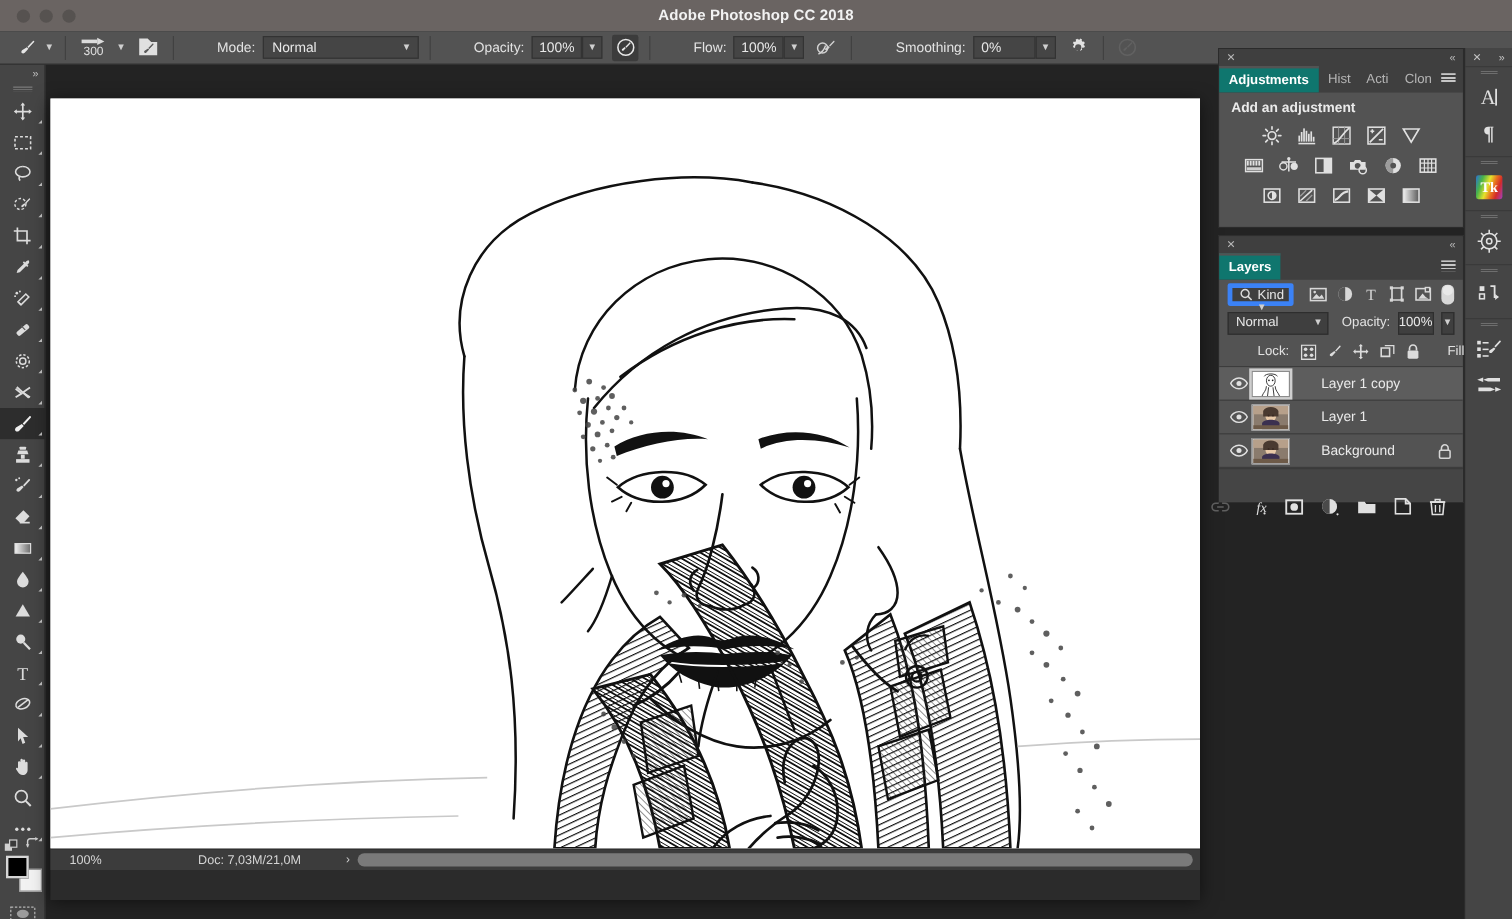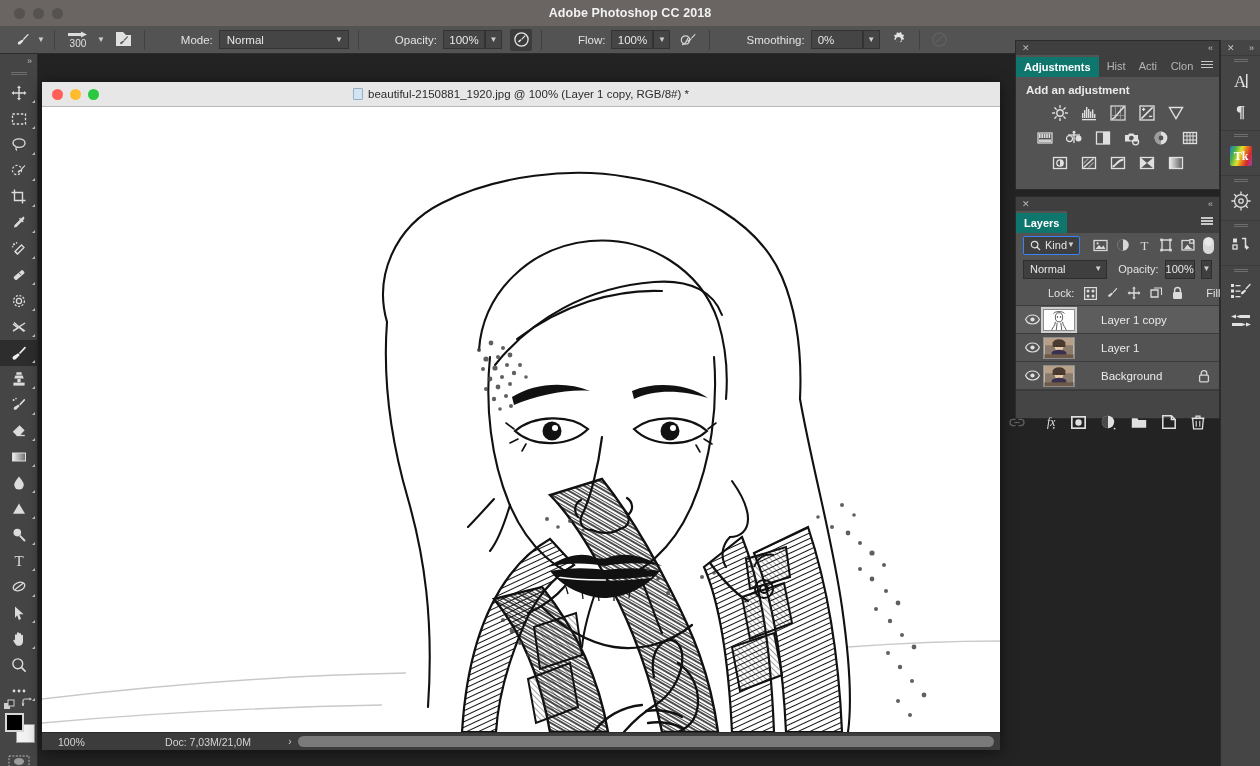--- a/index.html
+++ b/index.html
@@ -205,24 +205,25 @@
     width: 20px; height: 18px; display: flex; align-items: center; justify-content: center;
   }
 
   
   .layers-panel { margin-top: 6px; }
   .lp-row {
     display: flex; align-items: center;
     height: 24px; padding: 0 7px; gap: 6px;
   }
   .kind-select {
-    background: #3f3f3f; border: 1px solid #3b82f6; border-radius: 2px;
+    background: #3f3f3f; border: 4px solid #3b82f6; border-radius: 2px;
     height: 19px; width: 88px; display: flex; align-items: center;
     padding: 0 4px 0 6px; color: #e4e4e4; font-size: 11px;
     justify-content: space-between;
+    flex-direction: column;
   }
   .kind-left { display: flex; align-items: center; gap: 4px; }
   .filter-icons { display: flex; align-items: center; gap: 8px; margin-left: 7px; }
   .blend-select {
     background: #3f3f3f; border: 1px solid #2e2e2e;
     height: 19px; width: 113px; display: flex; align-items: center;
     padding: 0 4px 0 6px; color: #e8e8e8; font-size: 11px;
     justify-content: space-between;
   }
   .opacity-label { font-size: 11px; color: #e2e2e2; margin-left: 5px; }
@@ -596,31 +597,20 @@
     </div>
     <div class="qmask">
       <svg width="22" height="13" viewBox="0 0 22 13">
           <rect x="1" y="1" width="20" height="11" fill="none" stroke="#b6b6b6" stroke-width="1" stroke-dasharray="2 1.4"></rect>
           <ellipse cx="11" cy="6.5" rx="5" ry="3.4" fill="#9c9c9c"></ellipse>
         </svg>
     </div>
   </div>
 
   <div class="doc-window">
-    <div class="doc-titlebar">
-      <div class="doc-traffic">
-        <div class="d red"></div>
-        <div class="d yel"></div>
-        <div class="d grn"></div>
-      </div>
-      <div class="doc-title">
-        <span class="doc-file-icon"></span>
-        <span>beautiful-2150881_1920.jpg @ 100% (Layer 1 copy, RGB/8#) *</span>
-      </div>
-    </div>
 
     <div class="canvas-wrap">
       <svg class="canvas-art" viewBox="0 0 958 625" preserveAspectRatio="xMidYMid slice">
         <defs>
           <pattern id="knit" width="6" height="6" patternUnits="userSpaceOnUse" patternTransform="rotate(30)">
             <path d="M0 0 L6 0 M0 3 L6 3" stroke="#111" stroke-width="1.6"></path>
           </pattern>
           <pattern id="knit2" width="5" height="5" patternUnits="userSpaceOnUse" patternTransform="rotate(-25)">
             <path d="M0 0 L5 0" stroke="#111" stroke-width="2"></path>
           </pattern>

